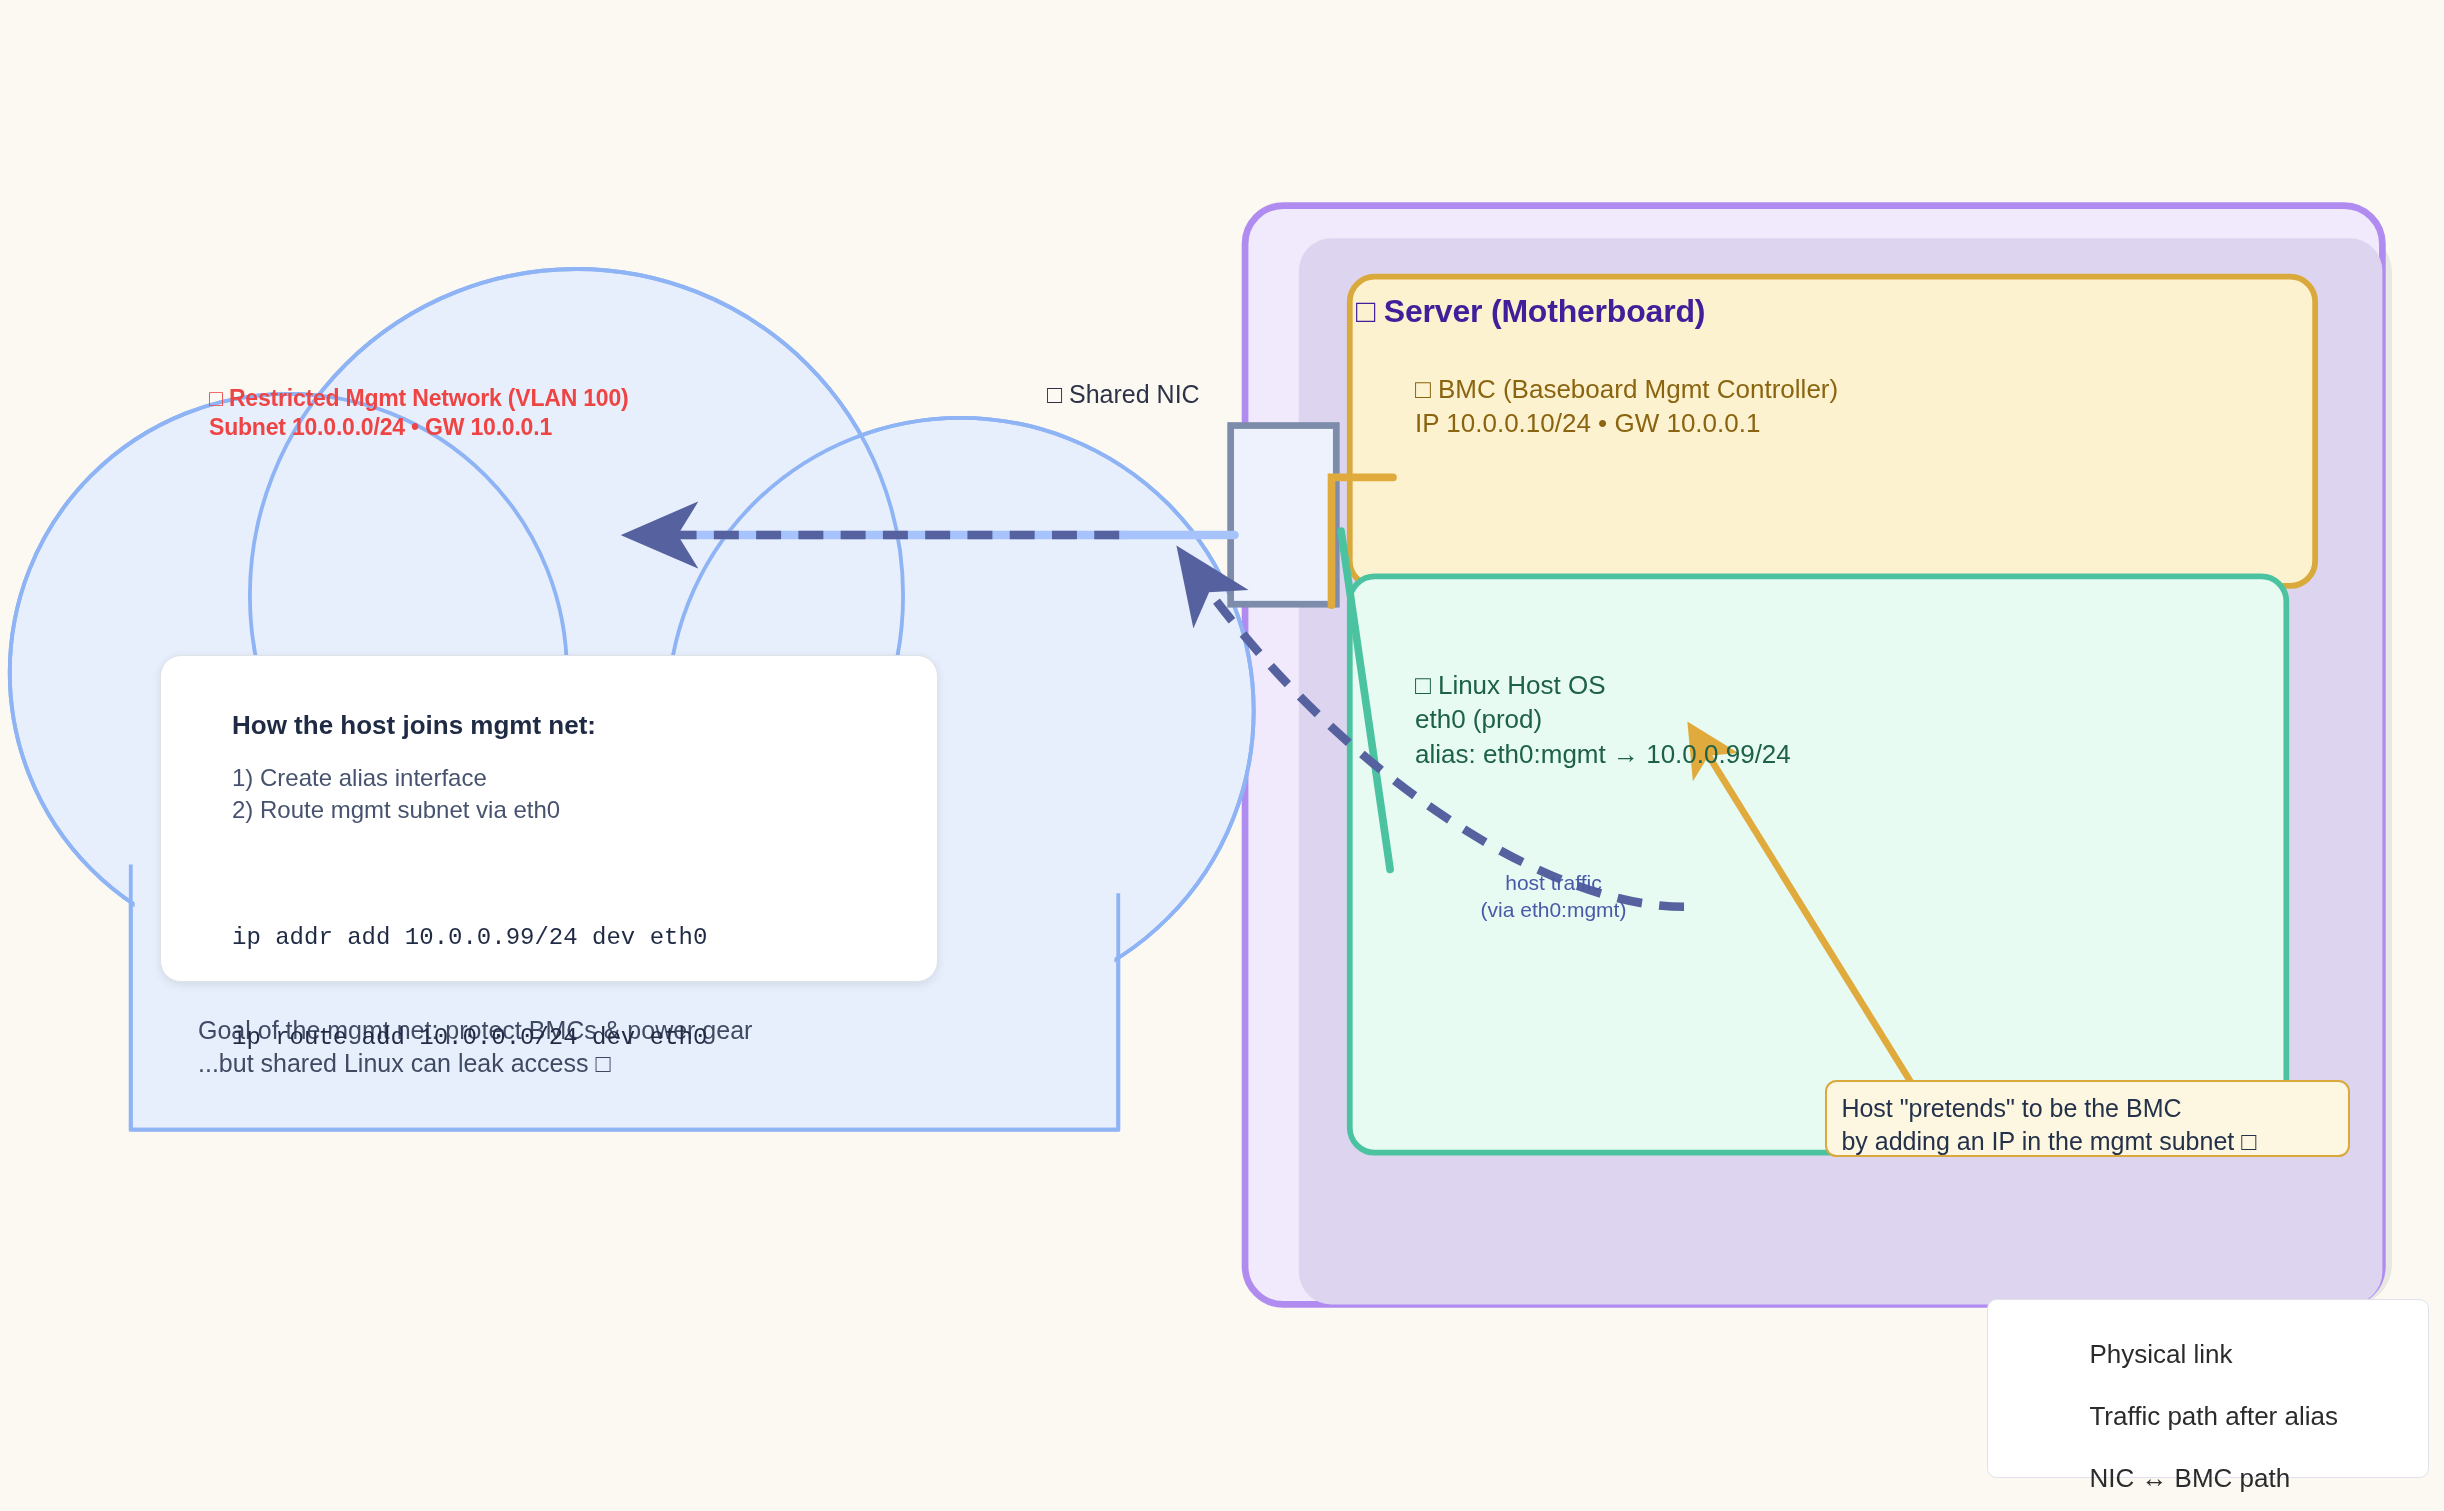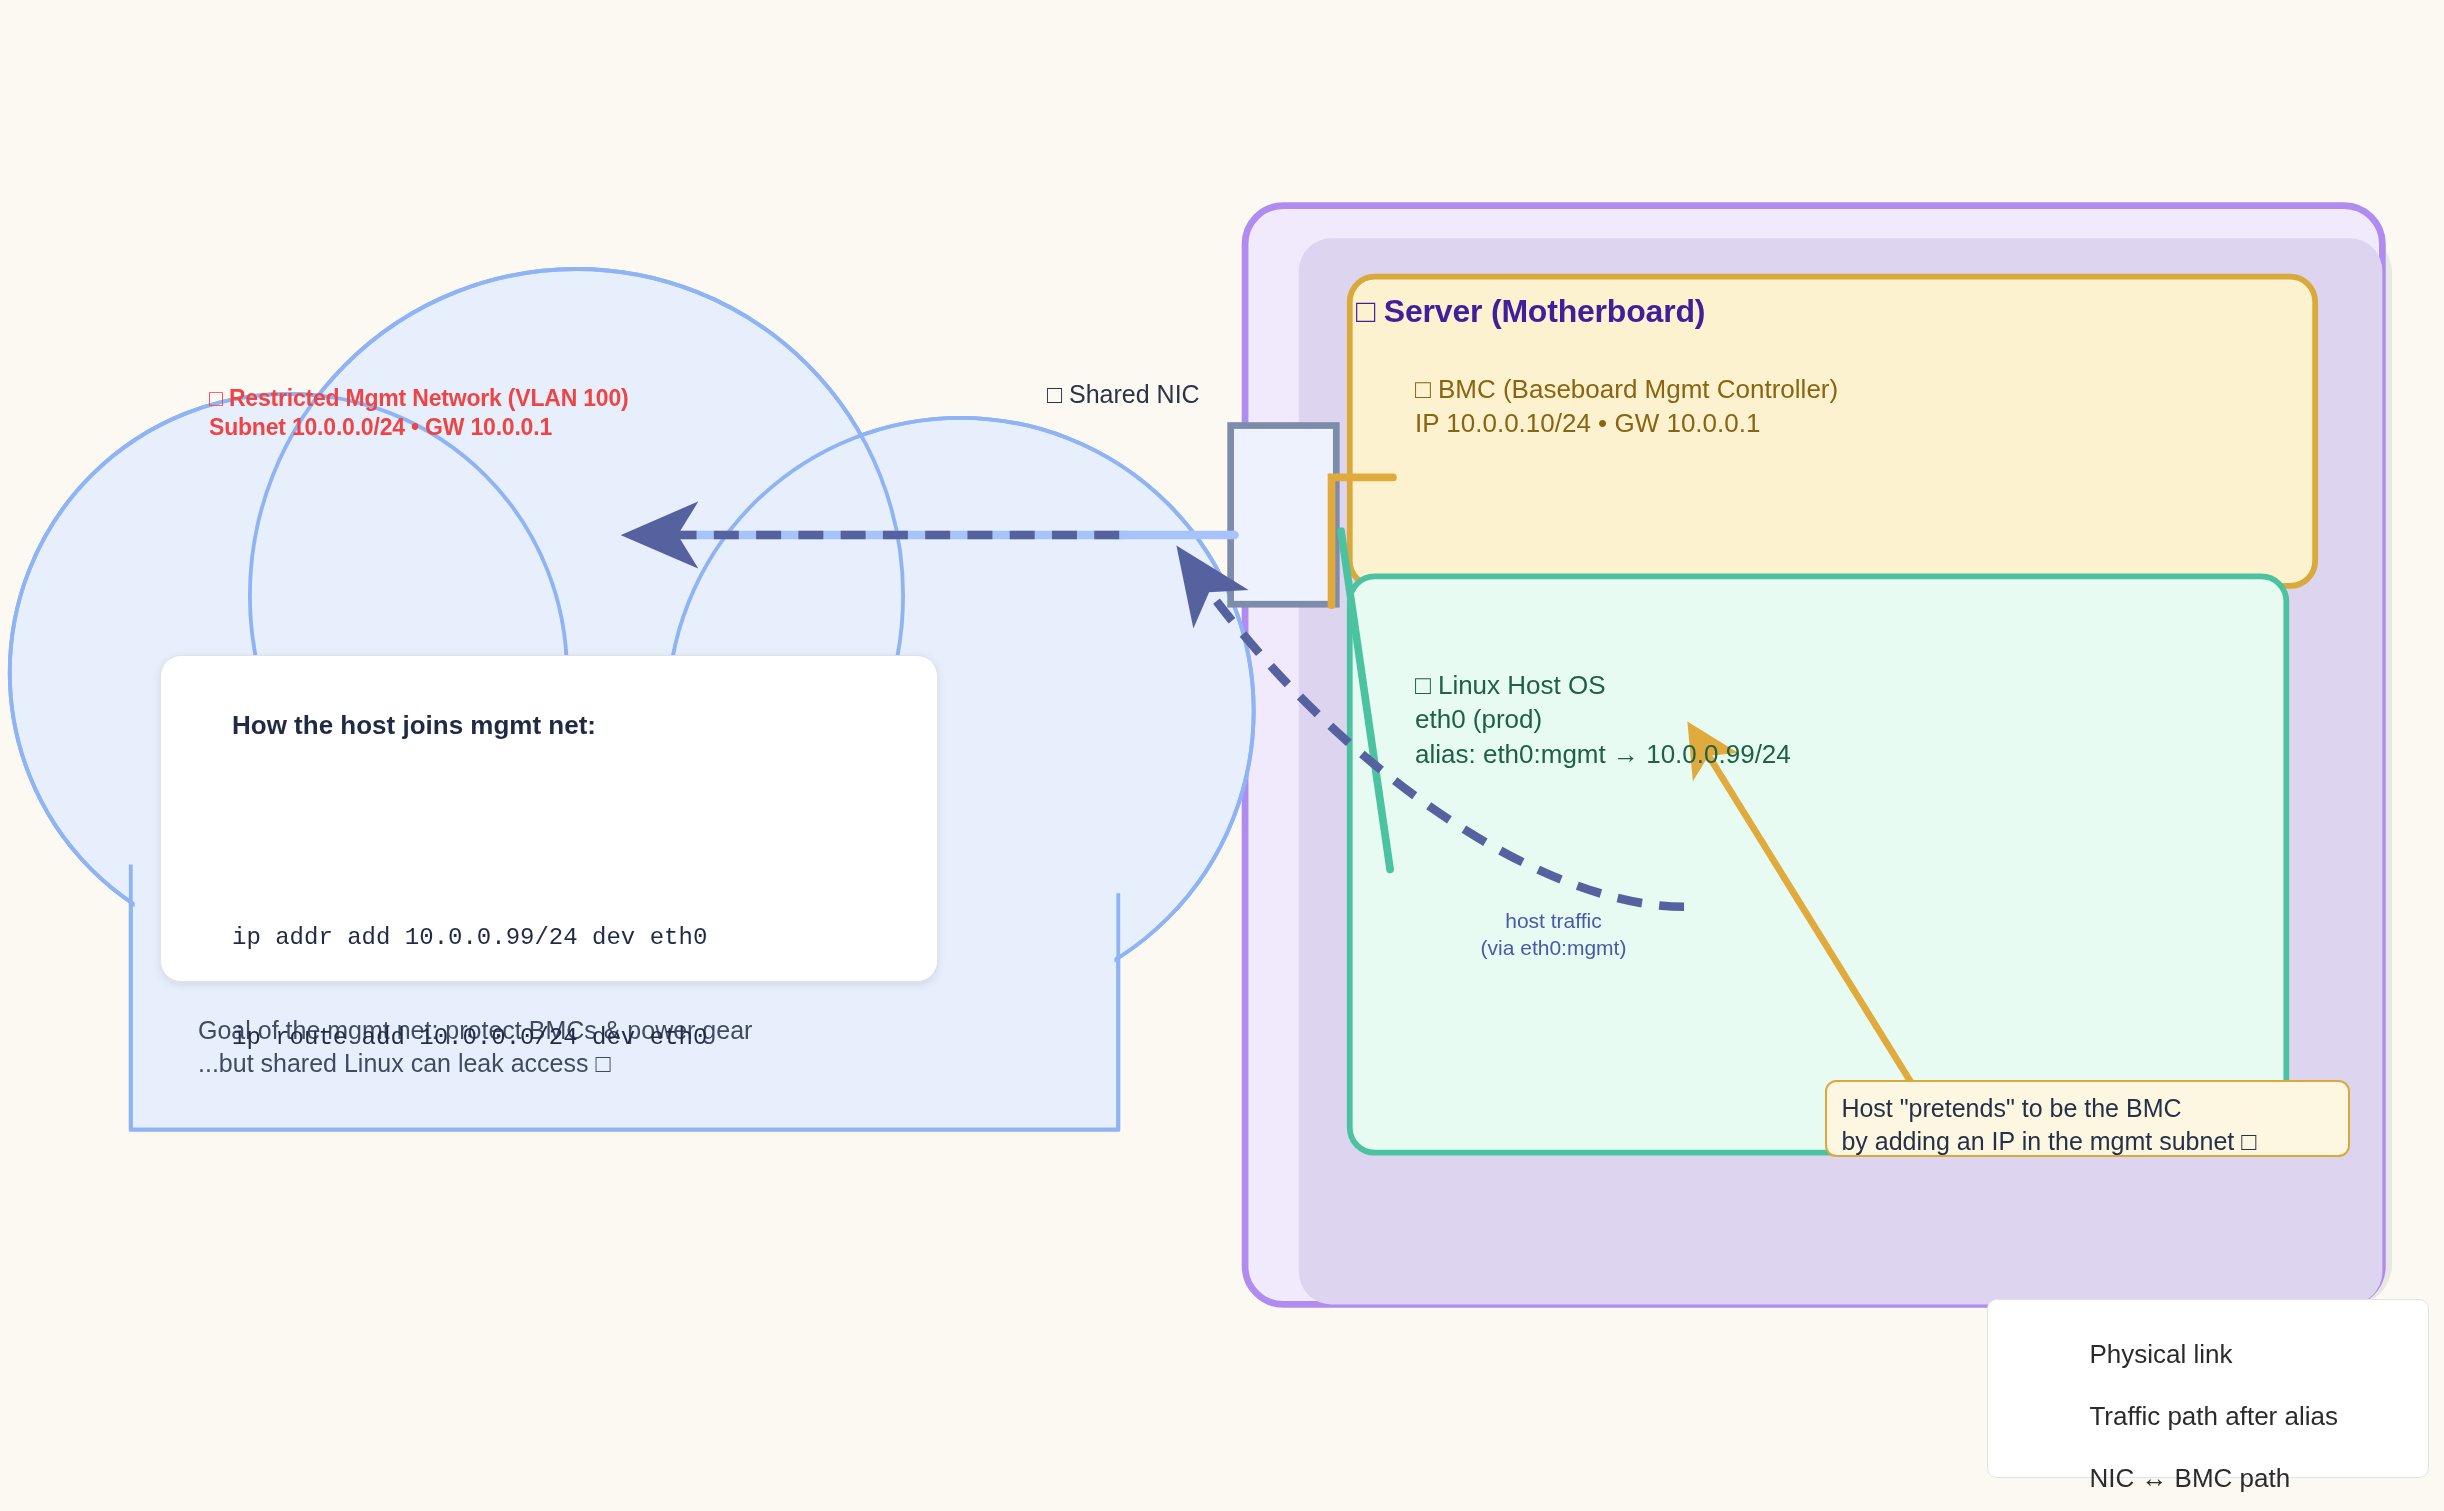--- a/index.html
+++ b/index.html
@@ -35,21 +35,21 @@
   }
   .bmc-text{
     left:1415px;top:372px;
     font-size:26px;color:#8a6410;line-height:1.32;white-space:nowrap;
   }
   .host-text{
     left:1415px;top:668px;
     font-size:26px;color:#1d6147;line-height:1.32;white-space:nowrap;
   }
   .host-traffic{
-    left:1395px;top:907px;width:317px;
+    left:1395px;top:869px;width:317px;
     font-size:21px;color:#4959a8;line-height:1.3;text-align:center;
   }
   .footer{
     left:142px;top:1305px;width:1249px;
     font-size:25px;color:#3f4a63;line-height:1.36;
   }
 
   
   .card{
     position:absolute;left:160px;top:655px;width:778px;height:327px;
@@ -177,20 +177,24 @@
     <div>alias: eth0:mgmt → 10.0.0.99/24</div>
   </div>
 
   <div class="abs host-traffic">
     <div>host traffic</div>
     <div>(via eth0:mgmt)</div>
   </div>
 
   <div class="card">
     <div class="card-title">How the host joins mgmt net:</div>
+    <div class="card-steps">
+      <div>1) Create alias interface</div>
+      <div>2) Route mgmt subnet via eth0</div>
+    </div>
     <div class="card-code">
       <div>ip addr add 10.0.0.99/24 dev eth0</div>
       <div>ip route add 10.0.0.0/24 dev eth0</div>
     </div>
   </div>
 
   <div class="tip">
     <div class="tip-text">
       <div>Host "pretends" to be the BMC</div>
       <div>by adding an IP in the mgmt subnet □</div>

